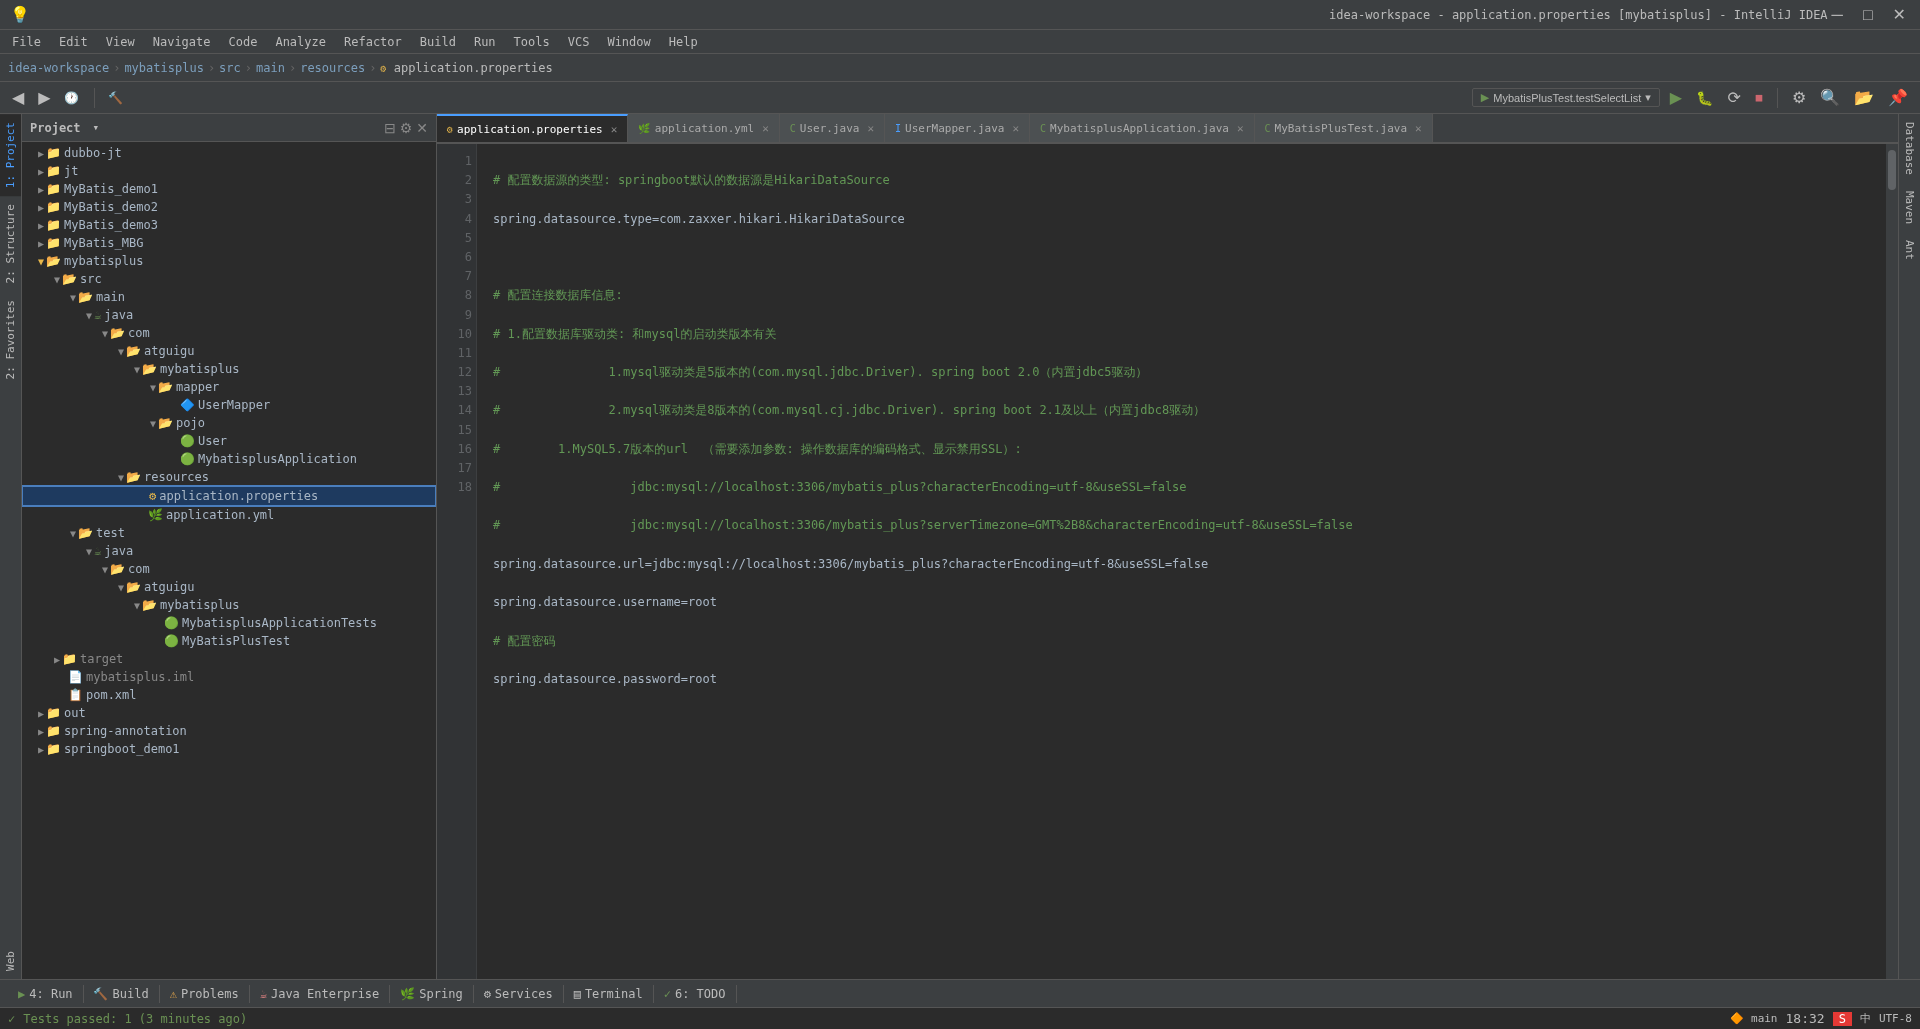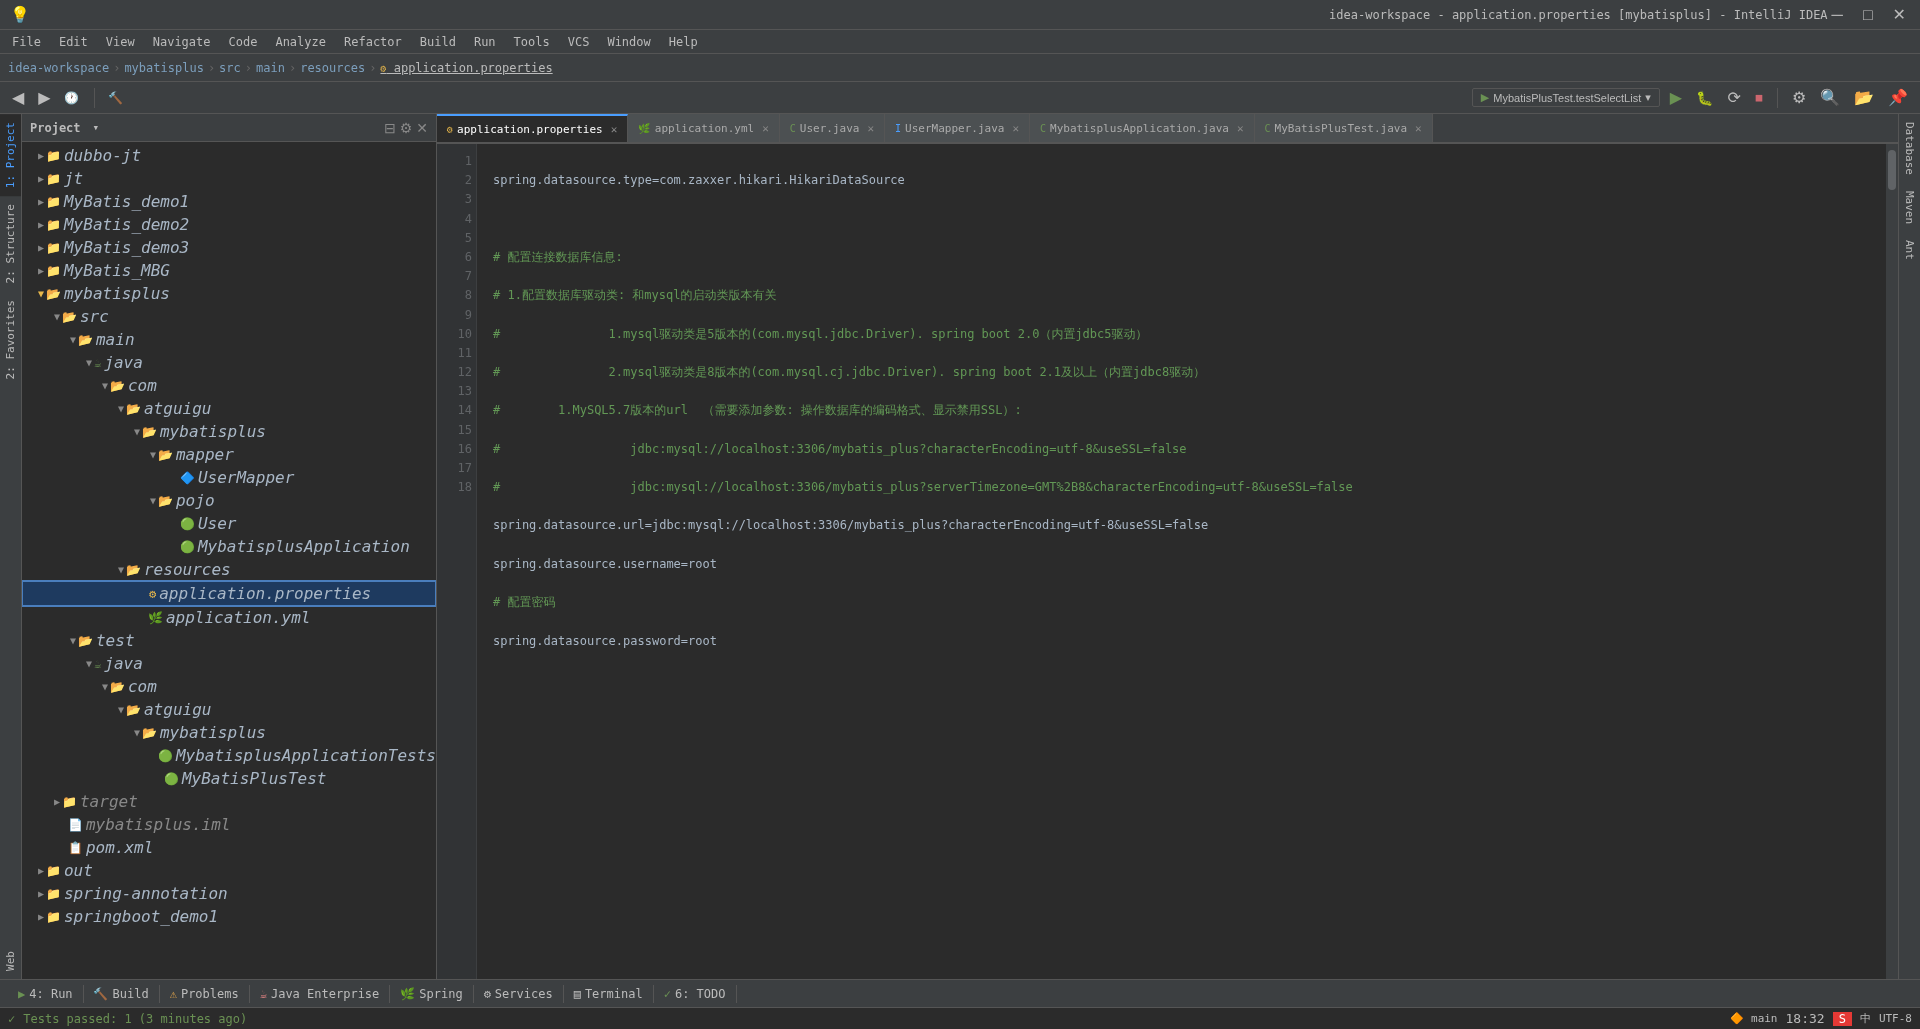--- a/index.html
+++ b/index.html
@@ -13,21 +13,21 @@
     .title-btn { background: none; border: none; color: #bbb; cursor: pointer; font-size: 16px; padding: 0 4px; }
 
     
     .menu-bar { background: #3c3f41; height: 24px; display: flex; align-items: center; padding: 0 4px; border-bottom: 1px solid #555; gap: 2px; }
     .menu-item { color: #bbb; padding: 2px 8px; cursor: pointer; font-size: 12px; border-radius: 2px; }
 
     
     .breadcrumb-bar { background: #3c3f41; height: 28px; display: flex; align-items: center; padding: 0 8px; border-bottom: 1px solid #555; gap: 4px; font-size: 12px; color: #bbb; }
     .breadcrumb-sep { color: #666; }
     .bc-item { color: #7c9fbd; cursor: pointer; }
-    .bc-file { color: #bbb; text-decoration: underline; }
+    .bc-file { color: #bbb; }
 
     
     .toolbar { background: #3c3f41; height: 32px; display: flex; align-items: center; padding: 0 8px; border-bottom: 1px solid #555; gap: 6px; }
     .toolbar-btn { background: none; border: none; color: #bbb; cursor: pointer; padding: 2px 4px; font-size: 16px; border-radius: 2px; }
     .run-config { background: #3c3f41; border: 1px solid #555; color: #bbb; padding: 2px 8px; font-size: 11px; cursor: pointer; border-radius: 2px; display: flex; align-items: center; gap: 4px; }
     .toolbar-spacer { flex: 1; }
 
     
     .main-area { display: flex; flex: 1; overflow: hidden; }
 
@@ -36,21 +36,21 @@
     .panel-header { background: #3c3f41; height: 28px; display: flex; align-items: center; padding: 0 8px; border-bottom: 1px solid #555; gap: 8px; }
     .panel-title { color: #bbb; font-size: 12px; font-weight: bold; }
     .panel-tools { margin-left: auto; display: flex; gap: 4px; }
     .panel-tool-btn { background: none; border: none; color: #888; cursor: pointer; font-size: 14px; }
 
     .tree { flex: 1; overflow-y: auto; overflow-x: hidden; padding: 2px 0; }
     .tree-item { display: flex; align-items: center; padding: 2px 0; cursor: pointer; white-space: nowrap; font-size: 12px; }
     .indent { display: inline-block; }
     .arrow { color: #888; font-size: 10px; margin-right: 2px; cursor: pointer; }
     .folder-icon { color: #e8b84b; font-size: 12px; margin-right: 3px; }
-    .item-label { font-size: 16px; font-style: italic; }
+    .item-label { font-size: 12px; }
     .item-label.gray { color: #888; }
 
     
     .editor-area { flex: 1; display: flex; flex-direction: column; overflow: hidden; }
 
     
     .tab-bar { background: #3c3f41; height: 30px; display: flex; align-items: flex-end; border-bottom: 2px solid #555; overflow-x: auto; }
     .tab { display: flex; align-items: center; padding: 4px 10px; background: #4c5052; border-right: 1px solid #555; cursor: pointer; font-size: 11px; color: #aaa; gap: 4px; min-width: 80px; height: 28px; }
     .tab.active { background: #2b2b2b; color: #fff; border-top: 2px solid #4a9eff; }
     .tab-close { color: #888; font-size: 11px; cursor: pointer; margin-left: 4px; }
@@ -464,20 +464,21 @@
           <span class="line-number">11</span>
           <span class="line-number">12</span>
           <span class="line-number">13</span>
           <span class="line-number">14</span>
           <span class="line-number">15</span>
           <span class="line-number">16</span>
           <span class="line-number">17</span>
           <span class="line-number">18</span>
         </div>
         <div class="code-area">
+<span class="code-line comment"># 配置数据源的类型: springboot默认的数据源是HikariDataSource</span>
 <span class="code-line">spring.datasource.type=com.zaxxer.hikari.HikariDataSource</span>
 <span class="code-line"></span>
 <span class="code-line comment"># 配置连接数据库信息:</span>
 <span class="code-line comment"># 1.配置数据库驱动类: 和mysql的启动类版本有关</span>
 <span class="code-line comment">#               1.mysql驱动类是5版本的(com.mysql.jdbc.Driver). spring boot 2.0（内置jdbc5驱动）</span>
 <span class="code-line comment">#               2.mysql驱动类是8版本的(com.mysql.cj.jdbc.Driver). spring boot 2.1及以上（内置jdbc8驱动）</span>
 <span class="code-line comment">#        1.MySQL5.7版本的url  （需要添加参数: 操作数据库的编码格式、显示禁用SSL）:</span>
 <span class="code-line comment">#                  jdbc:mysql://localhost:3306/mybatis_plus?characterEncoding=utf-8&amp;useSSL=false</span>
 <span class="code-line comment">#                  jdbc:mysql://localhost:3306/mybatis_plus?serverTimezone=GMT%2B8&amp;characterEncoding=utf-8&amp;useSSL=false</span>
 <span class="code-line">spring.datasource.url=jdbc:mysql://localhost:3306/mybatis_plus?characterEncoding=utf-8&amp;useSSL=false</span>

